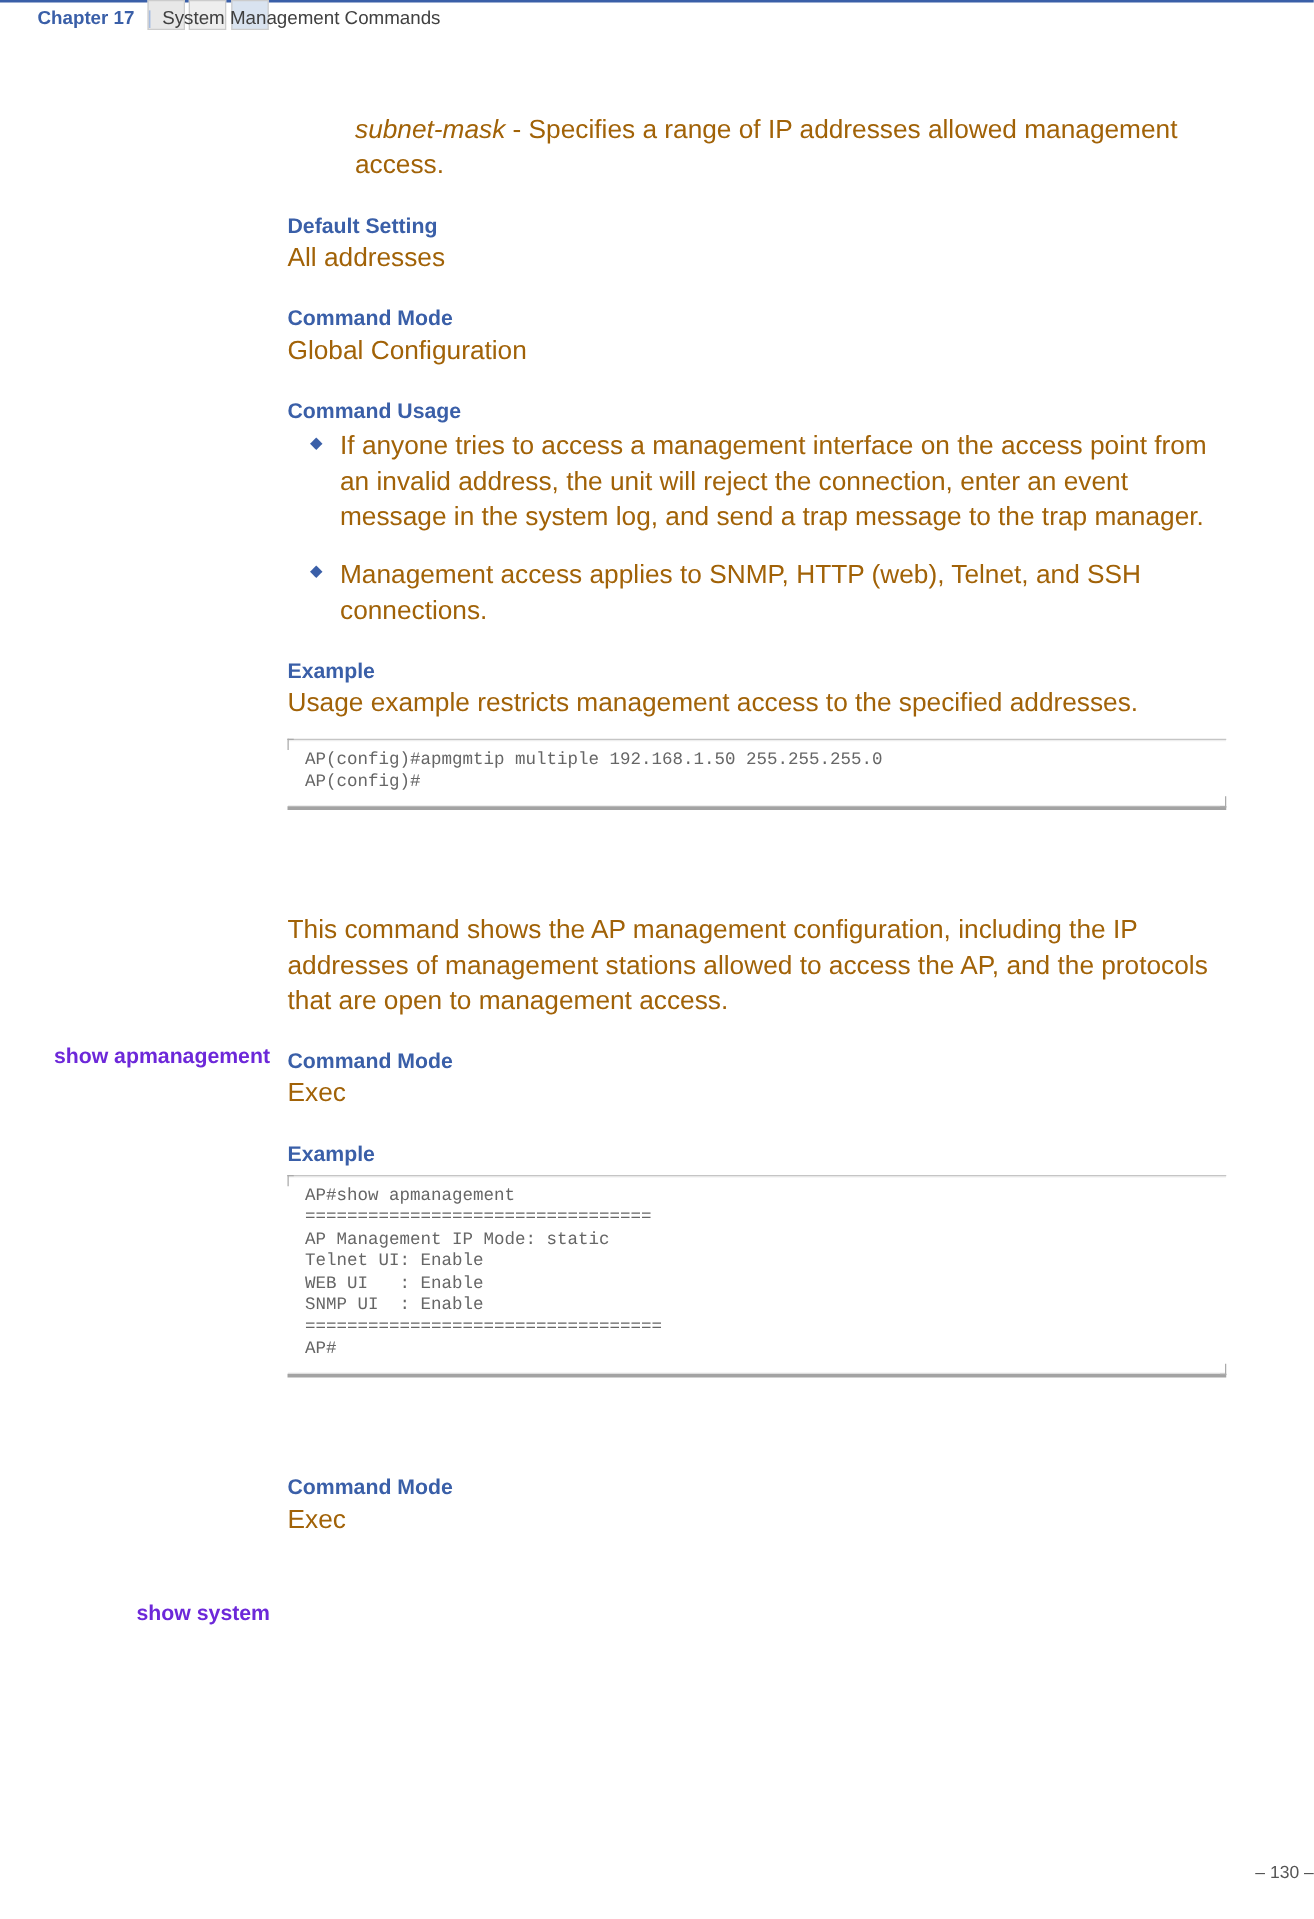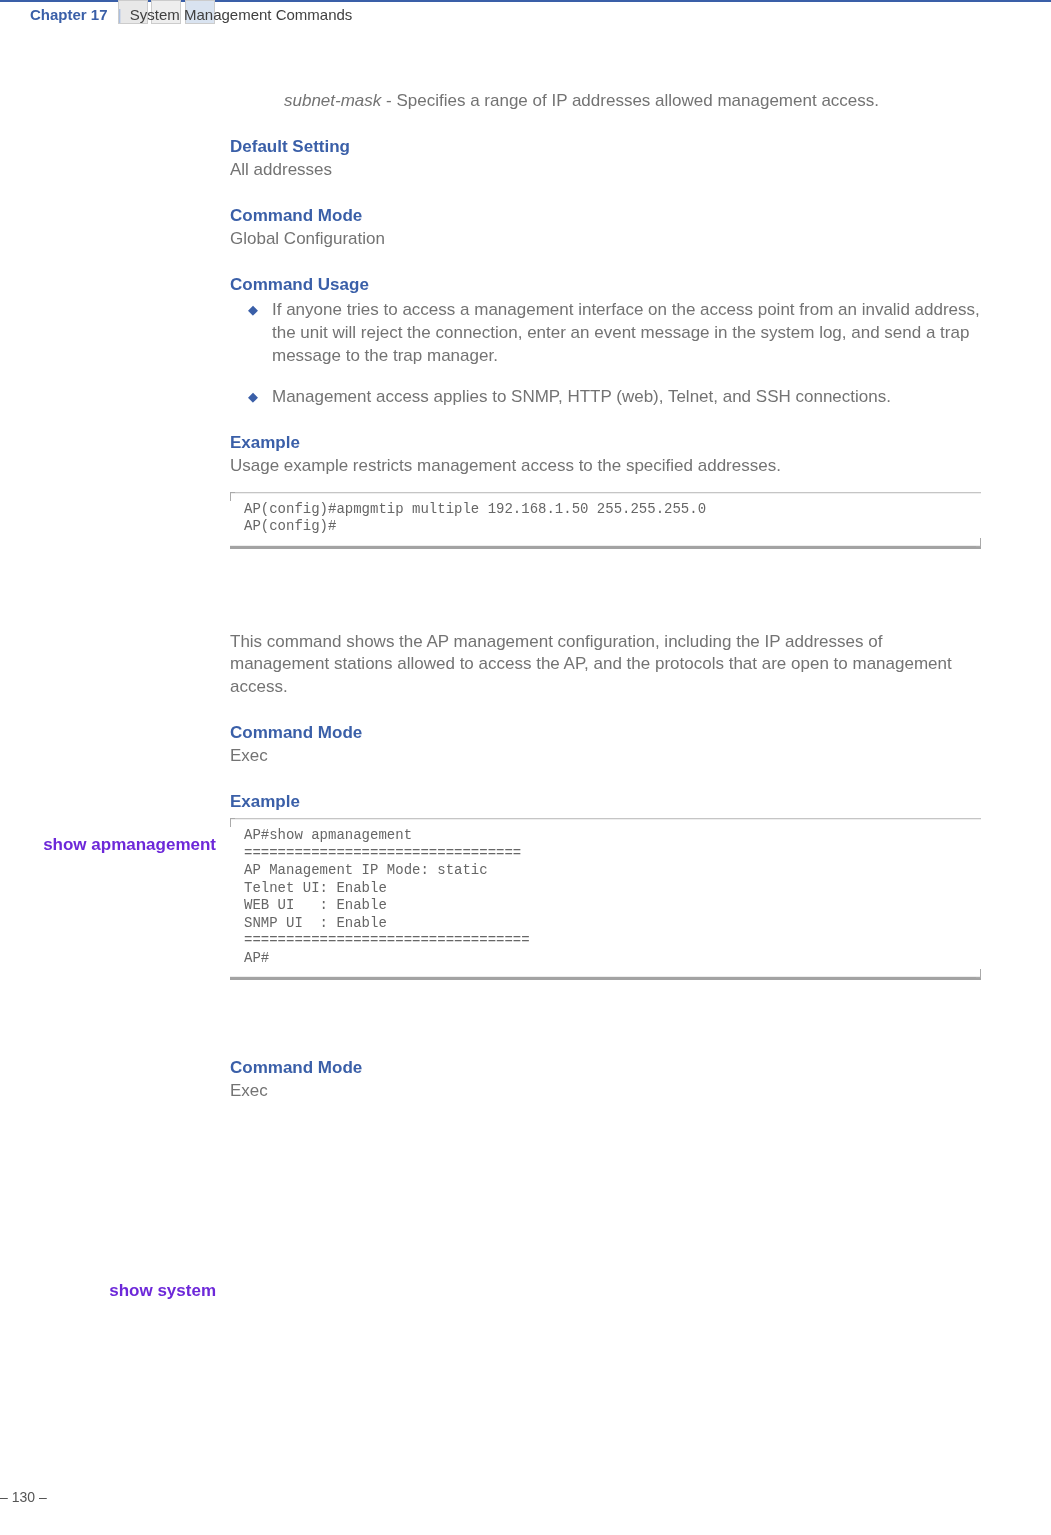--- a/index.html
+++ b/index.html
@@ -56,23 +56,23 @@
     width: 216px;
     text-align: right;
     color: #6d28d9;
     font-weight: 700;
     font-size: 17px;
   }
   .lbl-apm { top: 745px; }
   .lbl-sys { top: 1191px; }
 
   .body-text {
-    font-size: 17px;
+    font-size: 21px;
     line-height: 1.35;
-    color: #737373;
+    color: #a16207;
   }
   .blue-head {
     color: #3a5fa8;
     font-weight: 700;
     font-size: 17px;
     margin-top: 24px;
   }
   .para { margin-top: 2px; }
   .indent1 { margin-left: 54px; }
   .bullet-row {
@@ -119,21 +119,21 @@
   }
 
   .block { position: relative; }
   .block-apm { margin-top: 82px; }
   .block-sys { margin-top: 78px; }
 
   .footer {
     position: absolute;
     bottom: 30px;
     left: 0; right: 0;
-    text-align: left;
+    text-align: right;
     font-size: 14px;
     color: #555;
   }
 
   .italic { font-style: italic; }
 </style>
 </head>
 <body>
 
 <div class="header">

